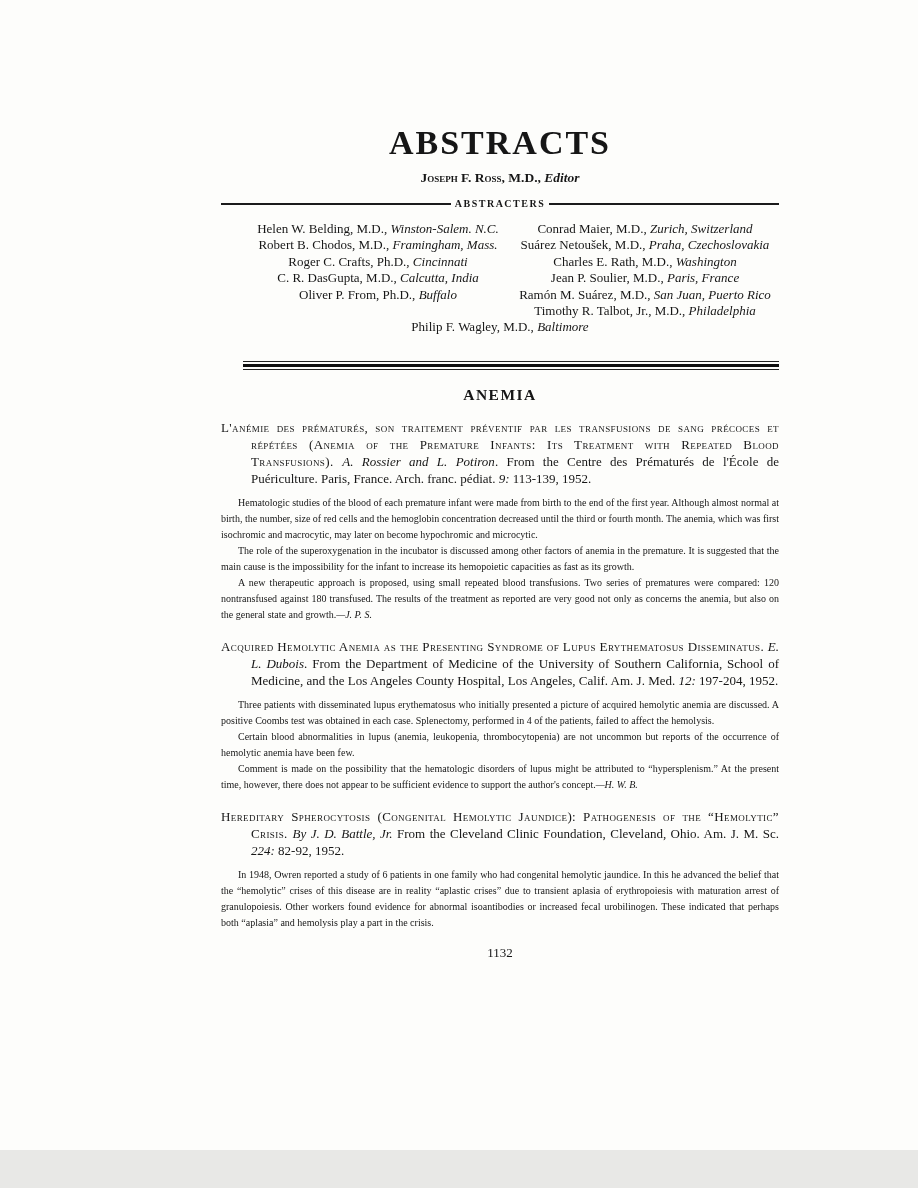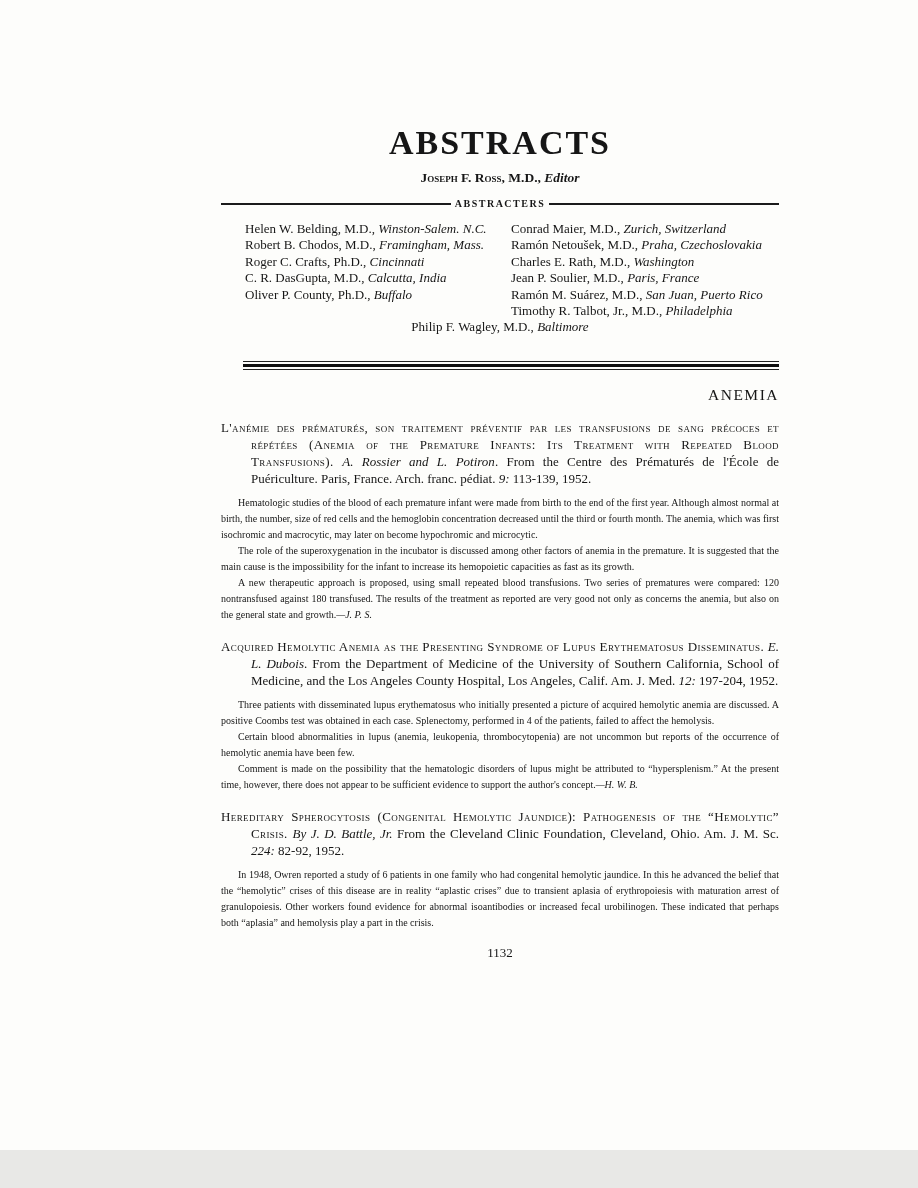--- a/index.html
+++ b/index.html
@@ -19,31 +19,31 @@
   }
   .editor-line{text-align:center;font-size:13.5px;margin-top:10px;font-weight:bold;}
   .sc{font-variant:small-caps;}
   .it{font-style:italic;}
   .divider{display:flex;align-items:center;margin-top:12px;}
   .divider .rule{flex:1;height:2px;background:#1b1b1b;}
   .divider .label{
     font-size:10px;font-weight:700;letter-spacing:1.5px;
     padding:0 4px;white-space:nowrap;
   }
-  .abstracters{display:flex;margin-top:12px;padding-left:24px;font-size:13px;line-height:16.4px;}
+  .abstracters{display:flex;margin-top:12px;padding-left:24px;font-size:13px;line-height:16.4px;text-align:center;}
   .col-left{width:266px;flex:none;}
   .col-right{flex:1;}
   .abstracter{white-space:nowrap;}
   .center-abstracter{text-align:center;font-size:13px;line-height:16.4px;}
   .triple-rule{margin-top:25px;margin-left:22px;}
   .triple-rule .thin{height:1px;background:#222;}
   .triple-rule .thick{height:3px;background:#101010;margin:2px 0;}
   .section-heading{
-    margin:16px 0 0;text-align:right;
-    font-size:15.5px;font-weight:400;letter-spacing:1.5px;
+    margin:16px 0 0;text-align:center;
+    font-size:15.5px;font-weight:700;letter-spacing:1.5px;
   }
   .abstract{margin-top:15px;}
   .abs-title{
     font-size:13px;line-height:17px;
     padding-left:30px;text-indent:-30px;
     text-align:justify;margin-bottom:8px;
   }
   .run-sc{font-variant:small-caps;letter-spacing:0.4px;}
   .run-i{font-style:italic;}
   .abstract p{
@@ -71,25 +71,25 @@
       <span class="label">ABSTRACTERS</span>
       <span class="rule"></span>
     </div>
 
     <div class="abstracters">
       <div class="col-left" id="col-left">
           <div class="abstracter"><span>Helen W. Belding, M.D., </span><span class="it">Winston-Salem. N.C.</span></div>
           <div class="abstracter"><span>Robert B. Chodos, M.D., </span><span class="it">Framingham, Mass.</span></div>
           <div class="abstracter"><span>Roger C. Crafts, Ph.D., </span><span class="it">Cincinnati</span></div>
           <div class="abstracter"><span>C. R. DasGupta, M.D., </span><span class="it">Calcutta, India</span></div>
-          <div class="abstracter"><span>Oliver P. County, Ph.D., </span><span class="it">Buffalo</span></div>
+          <div class="abstracter"><span>Oliver P. From, Ph.D., </span><span class="it">Buffalo</span></div>
         </div>
       <div class="col-right" id="col-right">
           <div class="abstracter"><span>Conrad Maier, M.D., </span><span class="it">Zurich, Switzerland</span></div>
-          <div class="abstracter"><span>Ramón Netoušek, M.D., </span><span class="it">Praha, Czechoslovakia</span></div>
+          <div class="abstracter"><span>Suárez Netoušek, M.D., </span><span class="it">Praha, Czechoslovakia</span></div>
           <div class="abstracter"><span>Charles E. Rath, M.D., </span><span class="it">Washington</span></div>
           <div class="abstracter"><span>Jean P. Soulier, M.D., </span><span class="it">Paris, France</span></div>
           <div class="abstracter"><span>Ramón M. Suárez, M.D., </span><span class="it">San Juan, Puerto Rico</span></div>
           <div class="abstracter"><span>Timothy R. Talbot, Jr., M.D., </span><span class="it">Philadelphia</span></div>
         </div>
     </div>
     <div class="center-abstracter" id="center-abstracter"><span>Philip F. Wagley, M.D., </span><span class="it">Baltimore</span></div>
 
     <div class="triple-rule">
       <div class="thin"></div>

